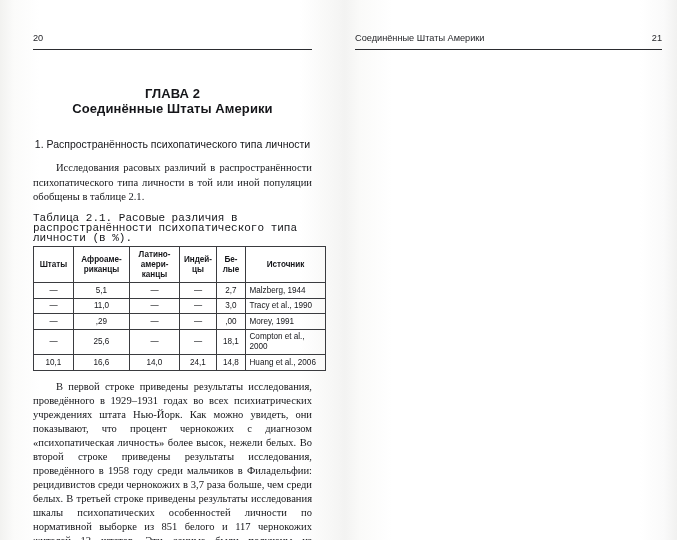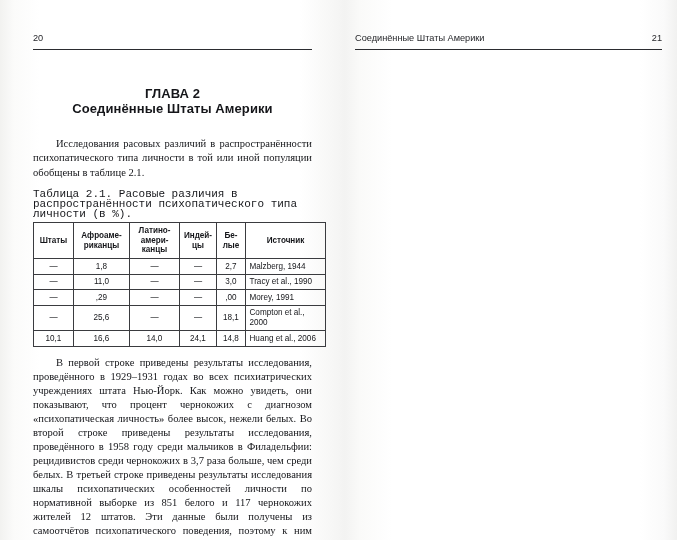--- a/index.html
+++ b/index.html
@@ -139,20 +139,21 @@
       <span class="folio">20</span>
     </div>
     <div class="runhead-rule rh-left" style="top:49px;"></div>
 
     <div class="col col-left">
       <div class="chapter">
         <div>ГЛАВА 2</div>
         <div>Соединённые Штаты Америки</div>
       </div>
 
+      <div class="section">1. Распространённость психопатического типа личности</div>
 
       <p class="para">Исследования расовых различий в распространённости психопатического типа личности в той или иной популяции обобщены в таблице 2.1.</p>
 
       <div class="tbl-caption">Таблица 2.1. Расовые различия в распространённости психопатического типа личности (в %).</div>
 
       <table class="data">
         <colgroup>
           <col class="c-as">
             <col class="c-af">
             <col class="c-la">
@@ -166,21 +167,21 @@
             <th>Афроаме-<br>риканцы</th>
             <th>Латино-<br>амери-<br>канцы</th>
             <th>Индей-<br>цы</th>
             <th>Бе-<br>лые</th>
             <th>Источник</th>
           </tr>
         </thead>
         <tbody>
           <tr>
             <td class="dash">—</td>
-            <td>1,8</td>
+            <td>5,1</td>
             <td class="dash">—</td>
             <td class="dash">—</td>
             <td>2,7</td>
             <td class="src">Malzberg, 1944</td>
           </tr>
           <tr>
             <td class="dash">—</td>
             <td>11,0</td>
             <td class="dash">—</td>
             <td class="dash">—</td>

